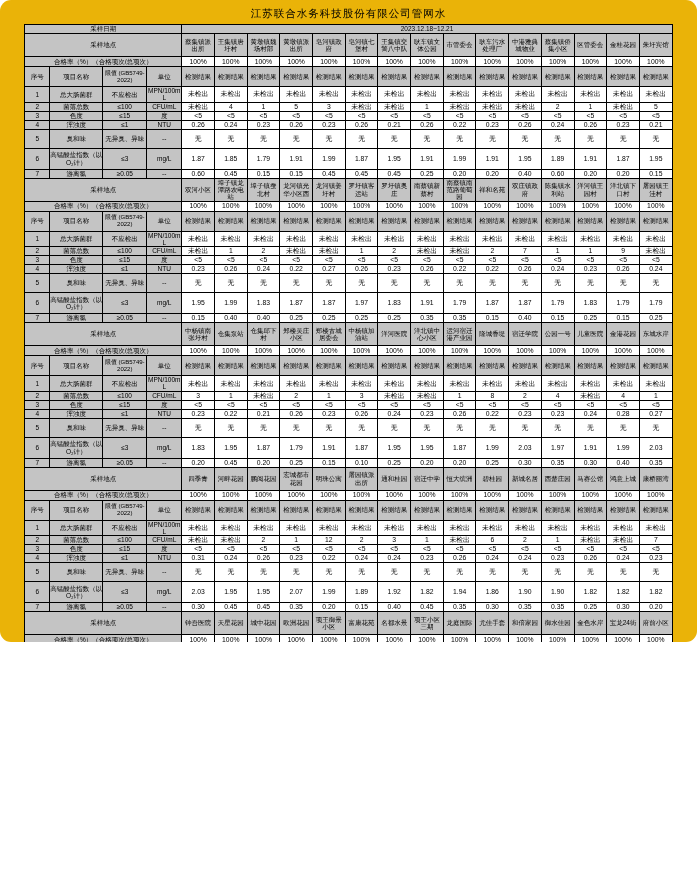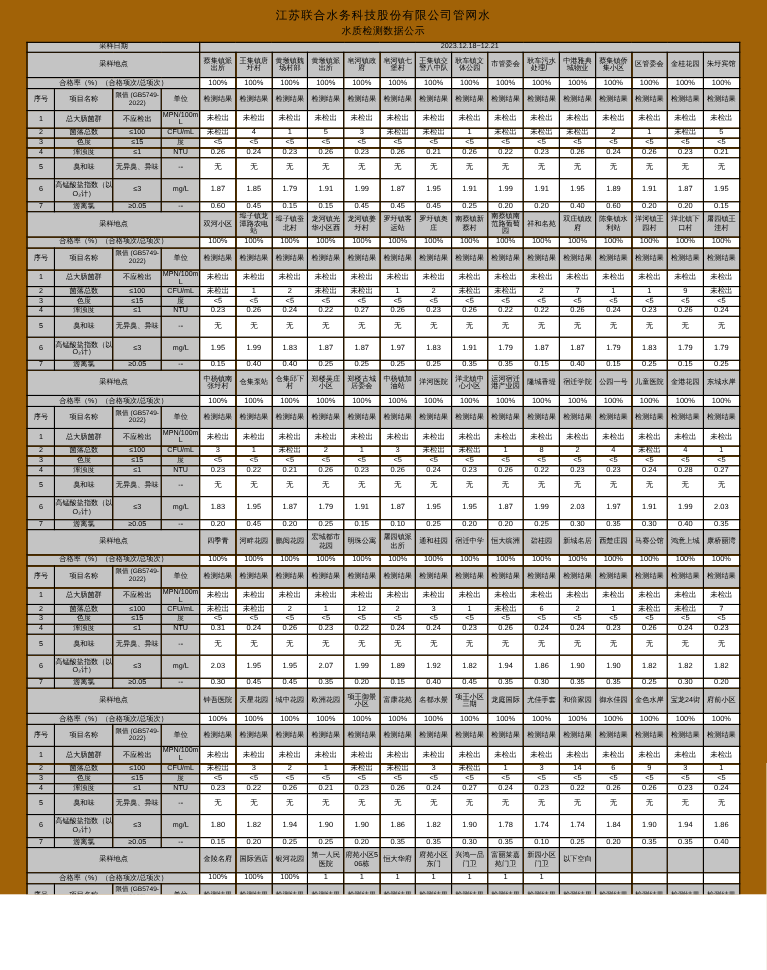--- a/index.html
+++ b/index.html
@@ -1,17 +1,17 @@
 <!DOCTYPE html>
 <html><head>
 <meta charset="utf-8">
 <style>
   html,body{margin:0;padding:0;background:#fff;}
   body{width:697px;height:882px;font-family:"Liberation Sans","DejaVu Sans",sans-serif;color:#000;}
-  .page{position:relative;width:697px;height:813px;background:#a16207;overflow:hidden;}
+  .page{position:relative;width:697px;height:642px;background:#eab308;overflow:hidden;border-radius:11px;}
   .title-line1{text-align:center;font-size:10.5px;padding-top:7px;letter-spacing:1px;}
   .title-line2{text-align:center;font-size:9px;margin-top:1px;letter-spacing:0.5px;}
   table{border-collapse:collapse;table-layout:fixed;margin:3px auto 0 auto;width:648px;}
   td{border:0.8px solid #000;text-align:center;vertical-align:middle;padding:0;
      font-size:7px;line-height:1.12;overflow:hidden;word-break:break-all;}
   td.hdr{background:#c4c4c4;font-size:6.5px;}
   td.hdr.small{font-size:6px;}
   td.data{background:#fff;font-size:6.8px;}
   tr.r-date td{height:8px;}
   tr.r-loc td{height:22px;}
@@ -24,21 +24,20 @@
   col.c-name{width:53px;}
   col.c-limit{width:44px;}
   col.c-unit{width:35px;}
   col.c-val{width:32.7px;}
 </style>
 </head>
 <body>
 
 <div class="page">
   <div class="title-line1">江苏联合水务科技股份有限公司管网水</div>
-  <div class="title-line2">水质检测数据公示</div>
   <table id="tbl">
     <colgroup id="cols">
         <col class="c-seq">
         <col class="c-name">
         <col class="c-limit">
         <col class="c-unit">
         <col class="c-val">
         <col class="c-val">
         <col class="c-val">
         <col class="c-val">

